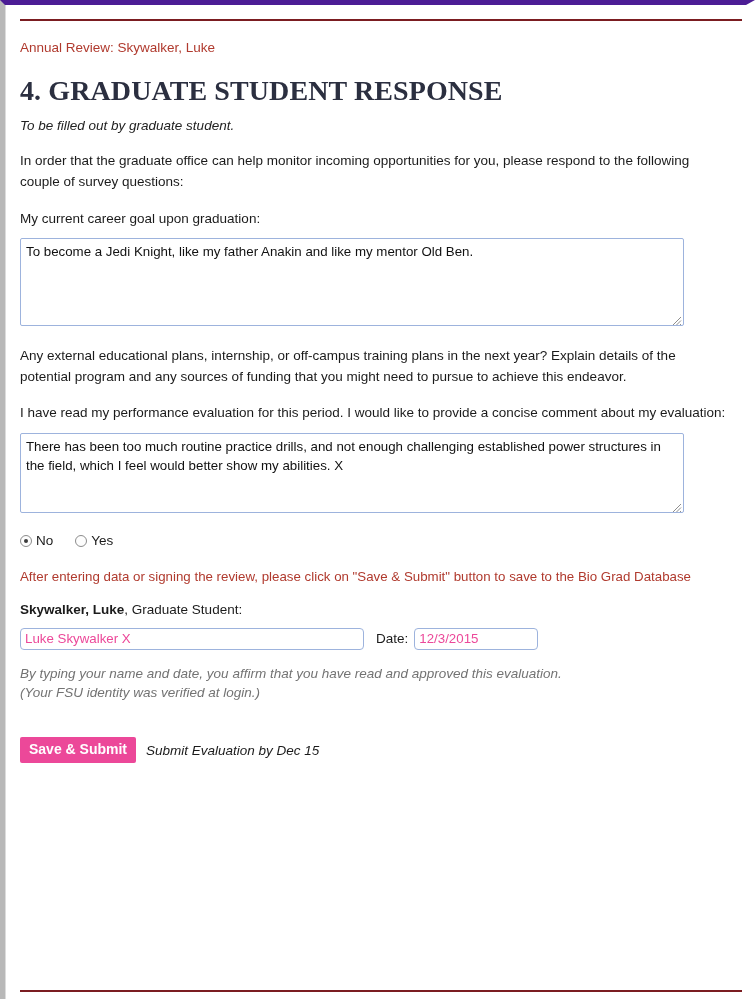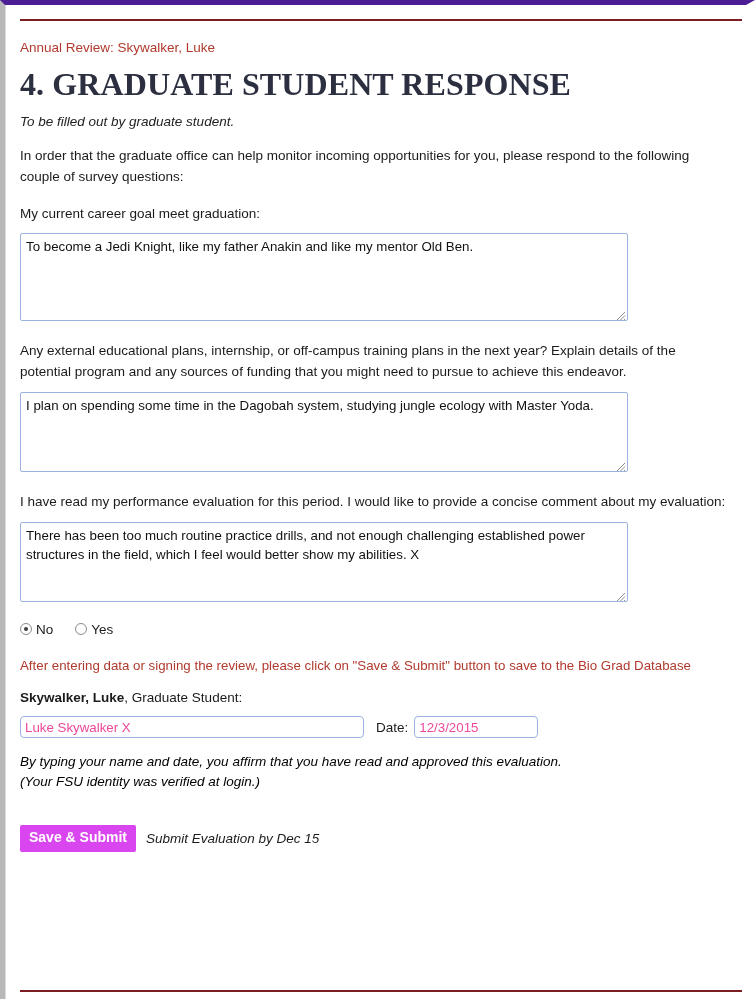--- a/index.html
+++ b/index.html
@@ -57,24 +57,24 @@
 
   .breadcrumb {
     color: #b03a2e;
     font-size: 13.5px;
     margin-top: 18px;
     line-height: 1.3;
   }
 
   h1.page-title {
     font-family: "Liberation Serif", serif;
-    font-size: 32px;
+    font-size: 28px;
     font-weight: 700;
     color: #2b2f40;
-    margin: 10px 0 0 0;
+    margin: 19px 0 0 0;
     letter-spacing: 0.1px;
     line-height: 1.1;
   }
 
   .subnote {
     font-style: italic;
     font-size: 13.5px;
     color: #222222;
     margin-top: 11px;
     line-height: 1.3;
@@ -92,21 +92,21 @@
     font-size: 13.5px;
     color: #1b1b1b;
     margin-top: 17px;
     line-height: 1.4;
   }
 
   
   .ta {
     box-sizing: border-box;
     display: block;
-    width: 608px;
+    width: 664px;
     border: 1px solid #9db3dd;
     border-radius: 2px;
     background: #ffffff;
     color: #111111;
     font-family: "Liberation Sans", sans-serif;
     font-size: 13.3px;
     line-height: 1.42;
     padding: 4px 6px 4px 5px;
     margin-top: 9px;
     resize: none;
@@ -198,33 +198,33 @@
   .inp-date { width: 124px; }
   .date-label {
     font-size: 13.5px;
     color: #1b1b1b;
     margin: 0 6px 0 12px;
   }
 
   .affirm {
     font-style: italic;
     font-size: 13.5px;
-    color: #000000;
+    color: #737373;
     margin-top: 14px;
     line-height: 1.45;
   }
   .affirm div { white-space: nowrap; }
 
   .submit-row {
     margin-top: 34px;
     display: flex;
     align-items: center;
   }
   .btn-submit {
-    background: #d946ef;
+    background: #ec4899;
     color: #ffffff;
     border: none;
     border-radius: 2px;
     font-family: "Liberation Sans", sans-serif;
     font-size: 14px;
     font-weight: 700;
     padding: 5px 9px 6px 9px;
     cursor: pointer;
     line-height: 1.1;
   }
@@ -255,40 +255,32 @@
 
       <div class="breadcrumb">Annual Review: Skywalker, Luke</div>
 
       <h1 class="page-title">4. GRADUATE STUDENT RESPONSE</h1>
 
       <div class="subnote">To be filled out by graduate student.</div>
 
       <p class="para">In order that the graduate office can help monitor incoming opportunities for you, please respond to the following couple of survey questions:</p>
 
       
-      <div class="label-line">My current career goal meet graduation:</div>
+      <div class="label-line">My current career goal upon graduation:</div>
       <div class="ta-wrap">
         <textarea class="ta ta-1" style="">To become a Jedi Knight, like my father Anakin and like my mentor Old Ben.</textarea>
         <span class="grip">
           <svg width="12" height="12" viewBox="0 0 12 12" aria-hidden="true">
             <path d="M11 3 L3 11 M11 6.5 L6.5 11 M11 10 L10 11" stroke="#8e8e8e" stroke-width="1" fill="none"></path>
           </svg>
         </span>
       </div>
 
       
       <p class="para">Any external educational plans, internship, or off-campus training plans in the next year? Explain details of the potential program and any sources of funding that you might need to pursue to achieve this endeavor.</p>
-      <div class="ta-wrap">
-        <textarea class="ta ta-2" style="">I plan on spending some time in the Dagobah system, studying jungle ecology with Master Yoda.</textarea>
-        <span class="grip">
-          <svg width="12" height="12" viewBox="0 0 12 12" aria-hidden="true">
-            <path d="M11 3 L3 11 M11 6.5 L6.5 11 M11 10 L10 11" stroke="#8e8e8e" stroke-width="1" fill="none"></path>
-          </svg>
-        </span>
-      </div>
 
       
       <p class="para">I have read my performance evaluation for this period. I would like to provide a concise comment about my evaluation:</p>
       <div class="ta-wrap">
         <textarea class="ta ta-3" style="">There has been too much routine practice drills, and not enough challenging established power structures in the field, which I feel would better show my abilities. X</textarea>
         <span class="grip">
           <svg width="12" height="12" viewBox="0 0 12 12" aria-hidden="true">
             <path d="M11 3 L3 11 M11 6.5 L6.5 11 M11 10 L10 11" stroke="#8e8e8e" stroke-width="1" fill="none"></path>
           </svg>
         </span>

